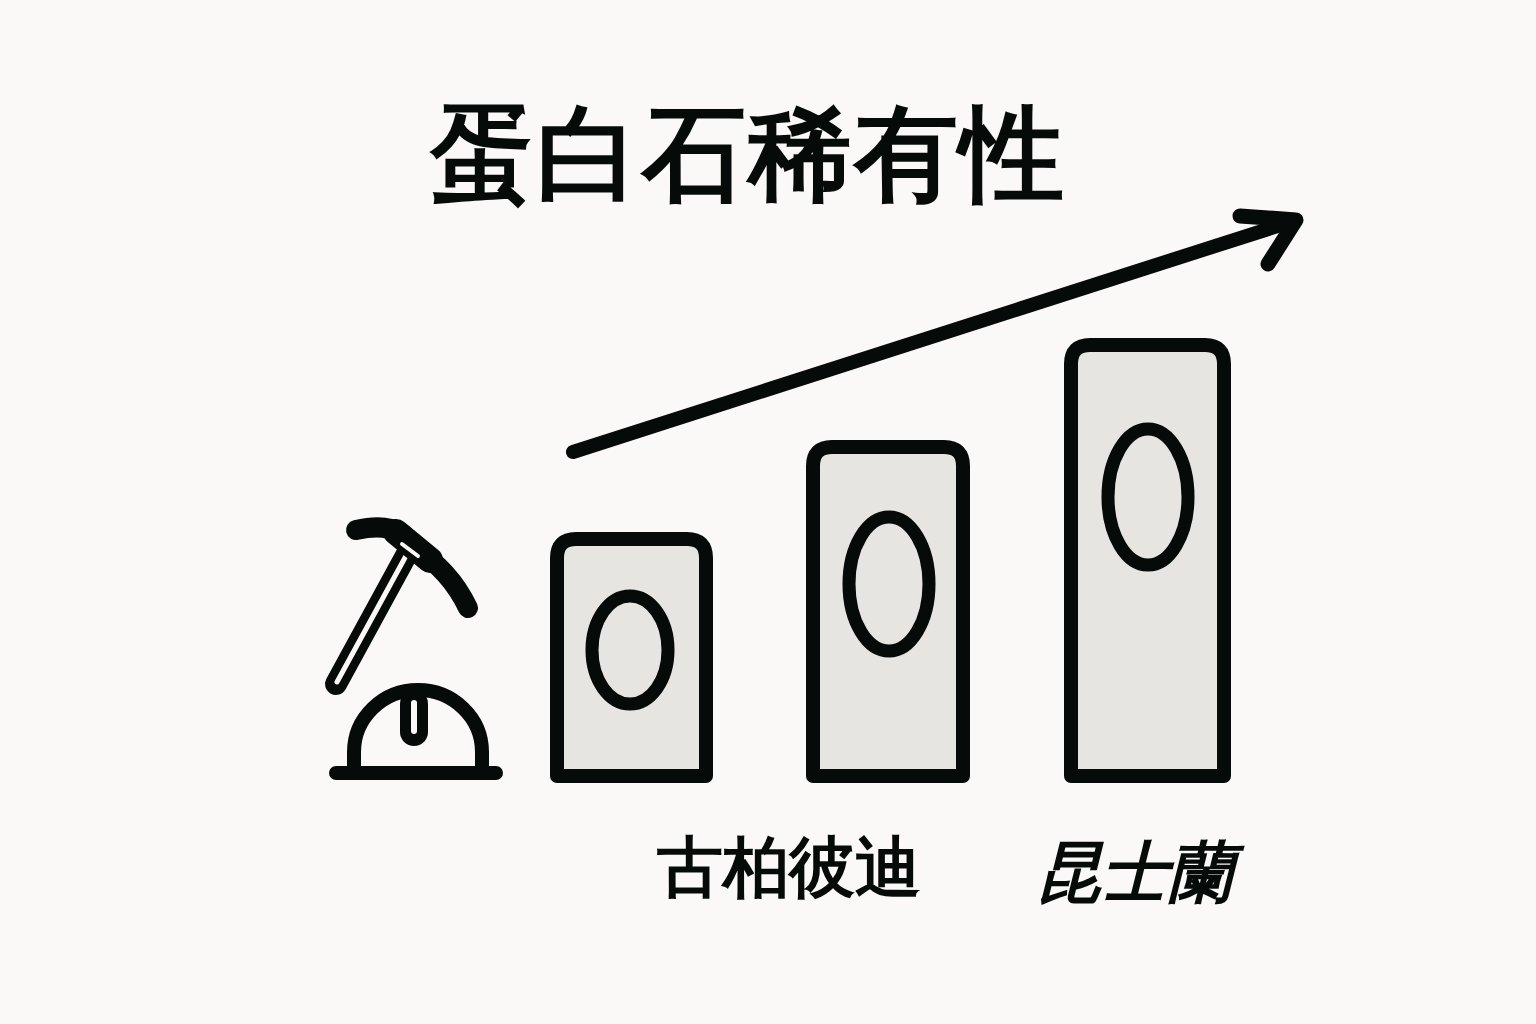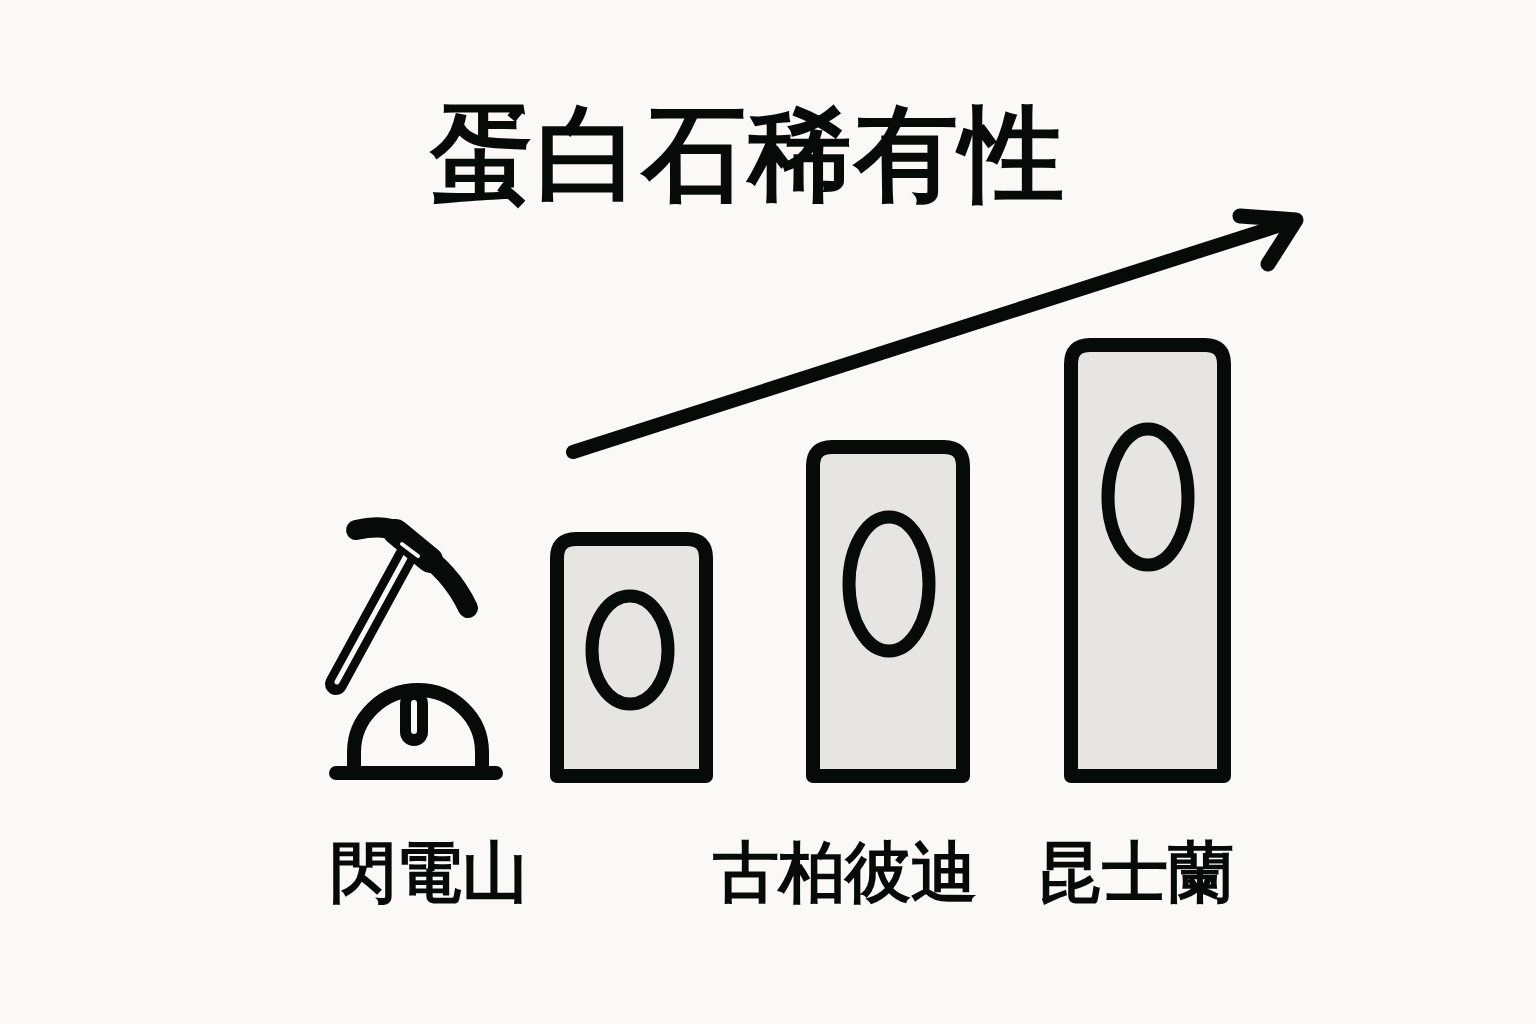--- a/index.html
+++ b/index.html
@@ -35,22 +35,22 @@
       top: 828px;
       height: 90px;
       font-family: "DejaVu Sans", "Liberation Sans", sans-serif;
       font-weight: bold;
       font-size: 66px;
       line-height: 90px;
       color: #060b0a;
       white-space: nowrap;
     }
     .label.l1 { left: 330px; width: 230px; }
-    .label.l2 { left: 713px; width: 300px; }
-    .label.l3 { left: 1036px; width: 230px; }
+    .label.l2 { left: 657px; width: 300px; font-family: Liberation Mono, monospace; }
+    .label.l3 { left: 1036px; width: 230px; font-style: italic; }
     svg.art {
       position: absolute;
       left: 0;
       top: 0;
       width: 1536px;
       height: 1024px;
     }
   </style>
 </head>
 <body>
@@ -95,17 +95,16 @@
       <path d="M 813 776 L 813 466 Q 813 447 832 447 L 944 447 Q 963 447 963 466 L 963 776 Z" fill="#e6e5e2" stroke="#060b0a" stroke-width="14" stroke-linejoin="round"></path>
       <ellipse cx="889" cy="584" rx="40" ry="67" fill="#e6e5e2" stroke="#060b0a" stroke-width="13"></ellipse>
     </g>
 
     <g>
       <path d="M 1071 776 L 1071 364 Q 1071 345 1090 345 L 1205 345 Q 1224 345 1224 364 L 1224 776 Z" fill="#e6e5e2" stroke="#060b0a" stroke-width="14" stroke-linejoin="round"></path>
       <ellipse cx="1148" cy="497" rx="40" ry="68" fill="#e6e5e2" stroke="#060b0a" stroke-width="13"></ellipse>
     </g>
   </svg>
 
-  <div class="label l1">閃電山</div>
   <div class="label l2">古柏彼迪</div>
   <div class="label l3">昆士蘭</div>
 
 </div>
 
 </body></html>

